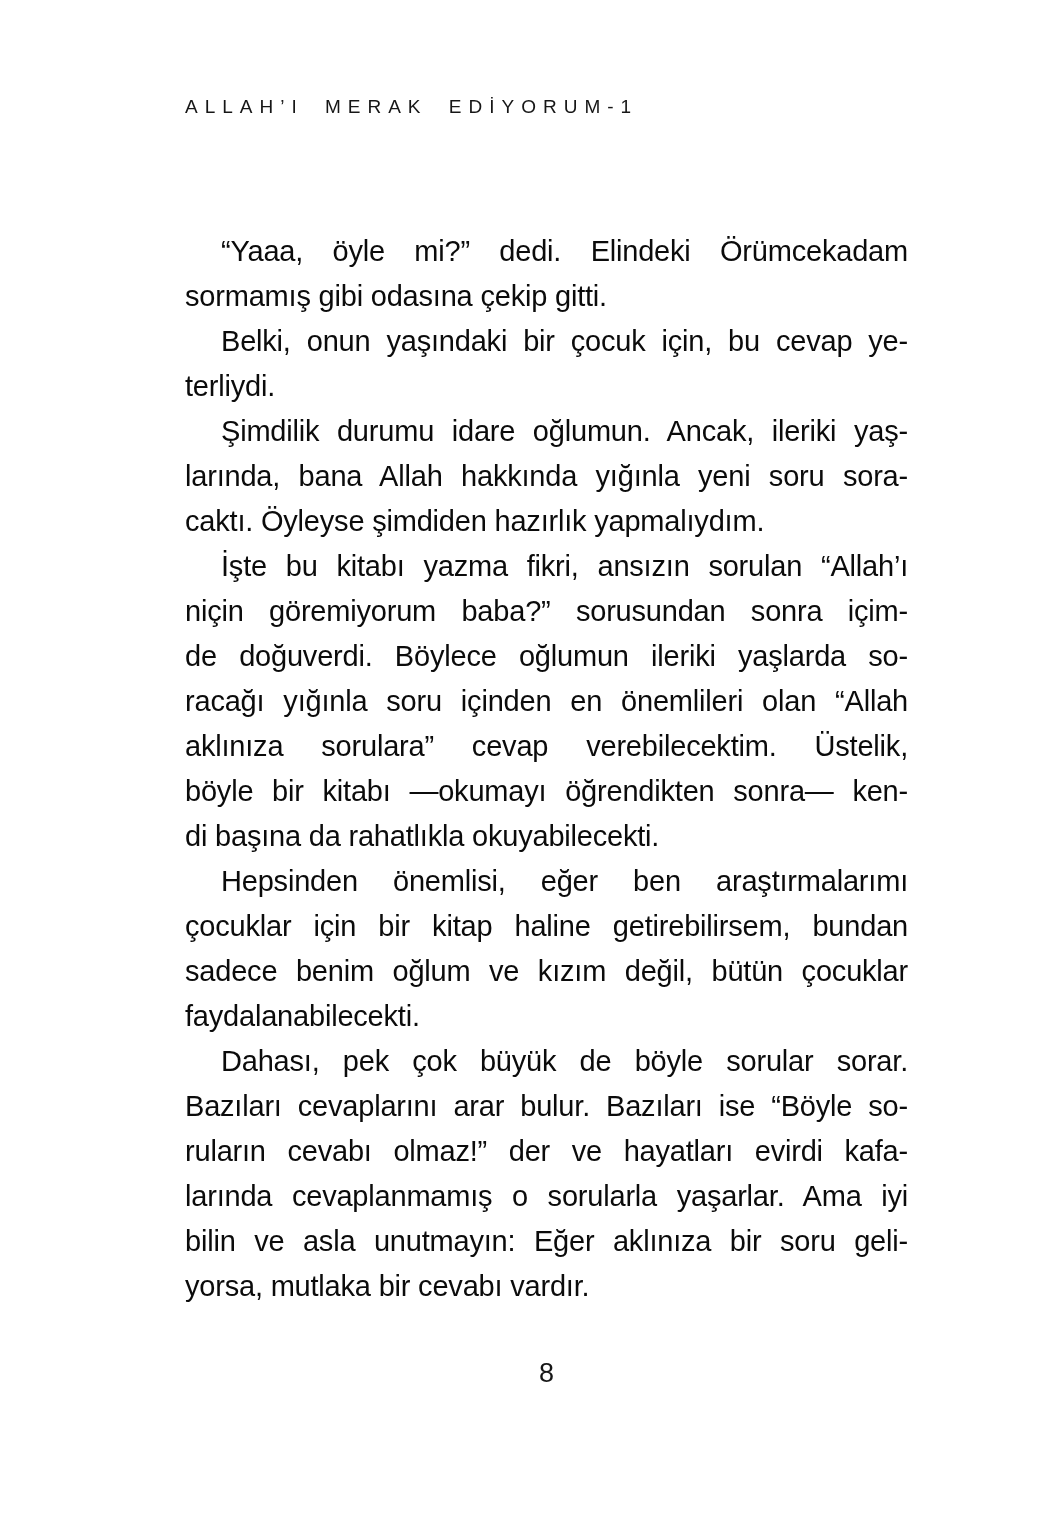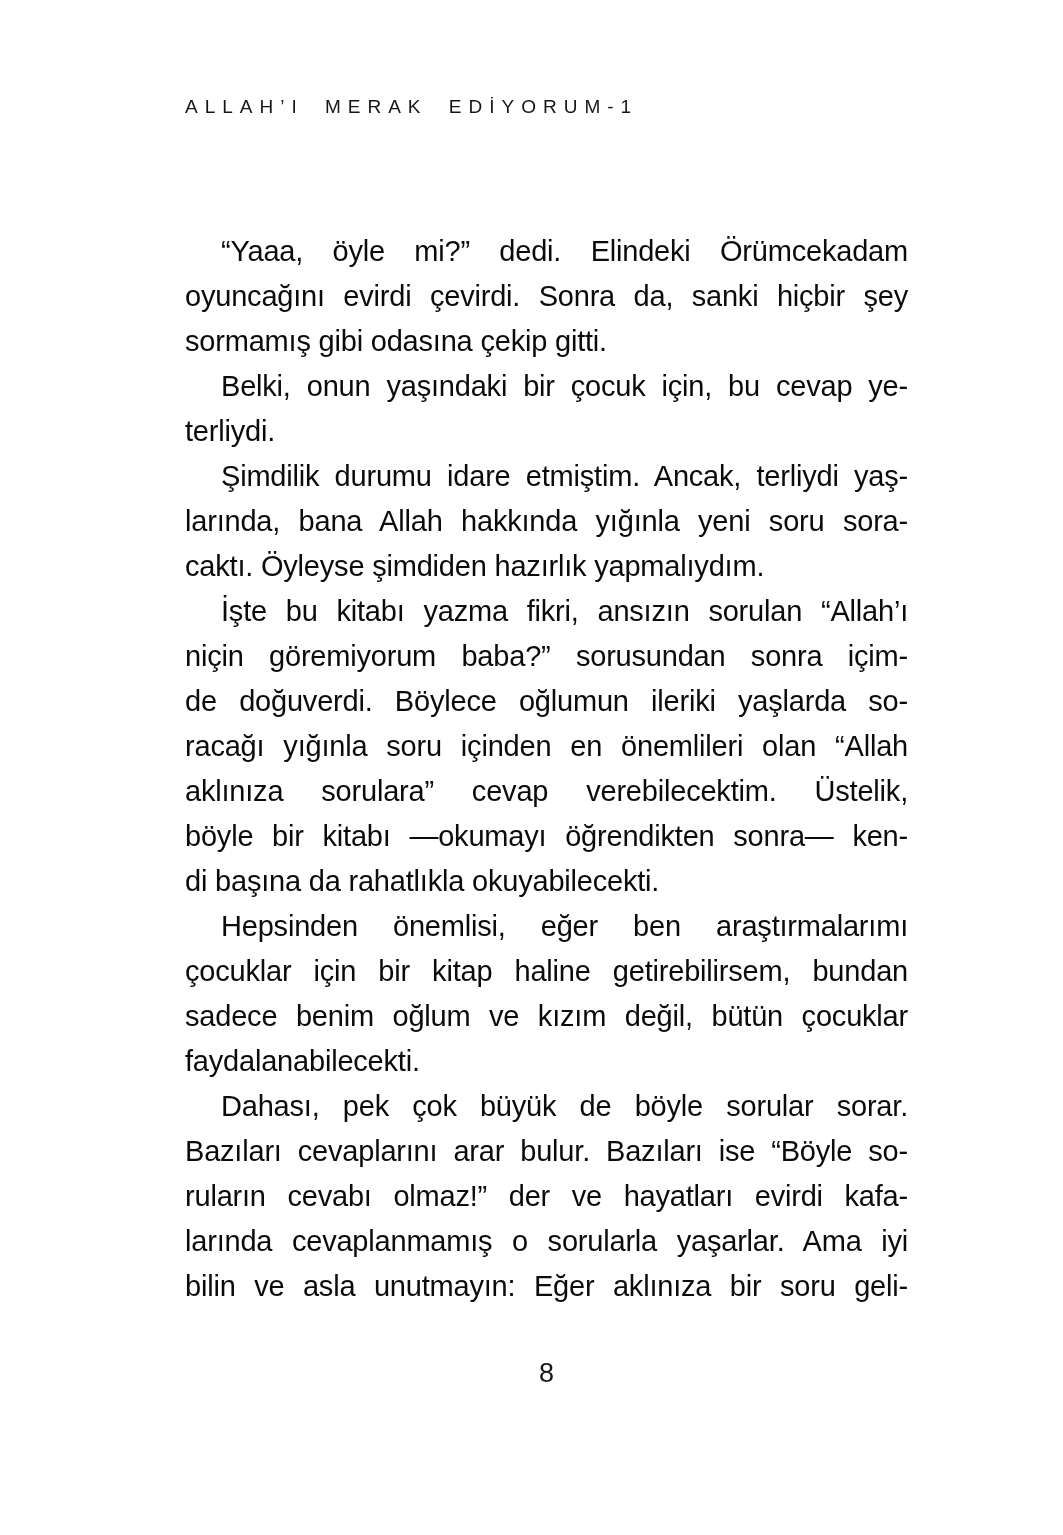--- a/index.html
+++ b/index.html
@@ -63,29 +63,28 @@
   }
 </style>
 </head>
 <body>
 
 <div class="running-header">ALLAH’I MERAK EDİYORUM-1</div>
 
 <div class="text-block">
     <div class="para">
       <div class="line first">“Yaaa, öyle mi?” dedi. Elindeki Örümcekadam</div>
-      <div class="line">oyuncağını evirdi çevirdi. Sonra da, sanki hiçbir şey</div>
       <div class="line last">sormamış gibi odasına çekip gitti.</div>
     </div>
     <div class="para">
       <div class="line first">Belki, onun yaşındaki bir çocuk için, bu cevap ye-</div>
       <div class="line last">terliydi.</div>
     </div>
     <div class="para">
-      <div class="line first">Şimdilik durumu idare etmiştim. Ancak, terliydi yaş-</div>
+      <div class="line first">Şimdilik durumu idare oğlumun. Ancak, ileriki yaş-</div>
       <div class="line">larında, bana Allah hakkında yığınla yeni soru sora-</div>
       <div class="line last">caktı. Öyleyse şimdiden hazırlık yapmalıydım.</div>
     </div>
     <div class="para">
       <div class="line first">İşte bu kitabı yazma fikri, ansızın sorulan “Allah’ı</div>
       <div class="line">niçin göremiyorum baba?” sorusundan sonra içim-</div>
       <div class="line">de doğuverdi. Böylece oğlumun ileriki yaşlarda so-</div>
       <div class="line">racağı yığınla soru içinden en önemlileri olan “Allah</div>
       <div class="line">aklınıza sorulara” cevap verebilecektim. Üstelik,</div>
       <div class="line">böyle bir kitabı —okumayı öğrendikten sonra— ken-</div>
@@ -96,16 +95,17 @@
       <div class="line">çocuklar için bir kitap haline getirebilirsem, bundan</div>
       <div class="line">sadece benim oğlum ve kızım değil, bütün çocuklar</div>
       <div class="line last">faydalanabilecekti.</div>
     </div>
     <div class="para">
       <div class="line first">Dahası, pek çok büyük de böyle sorular sorar.</div>
       <div class="line">Bazıları cevaplarını arar bulur. Bazıları ise “Böyle so-</div>
       <div class="line">ruların cevabı olmaz!” der ve hayatları evirdi kafa-</div>
       <div class="line">larında cevaplanmamış o sorularla yaşarlar. Ama iyi</div>
       <div class="line">bilin ve asla unutmayın: Eğer aklınıza bir soru geli-</div>
+      <div class="line last">yorsa, mutlaka bir cevabı vardır.</div>
     </div>
   </div>
 
 <div class="page-footer">8</div>
 
 </body></html>

